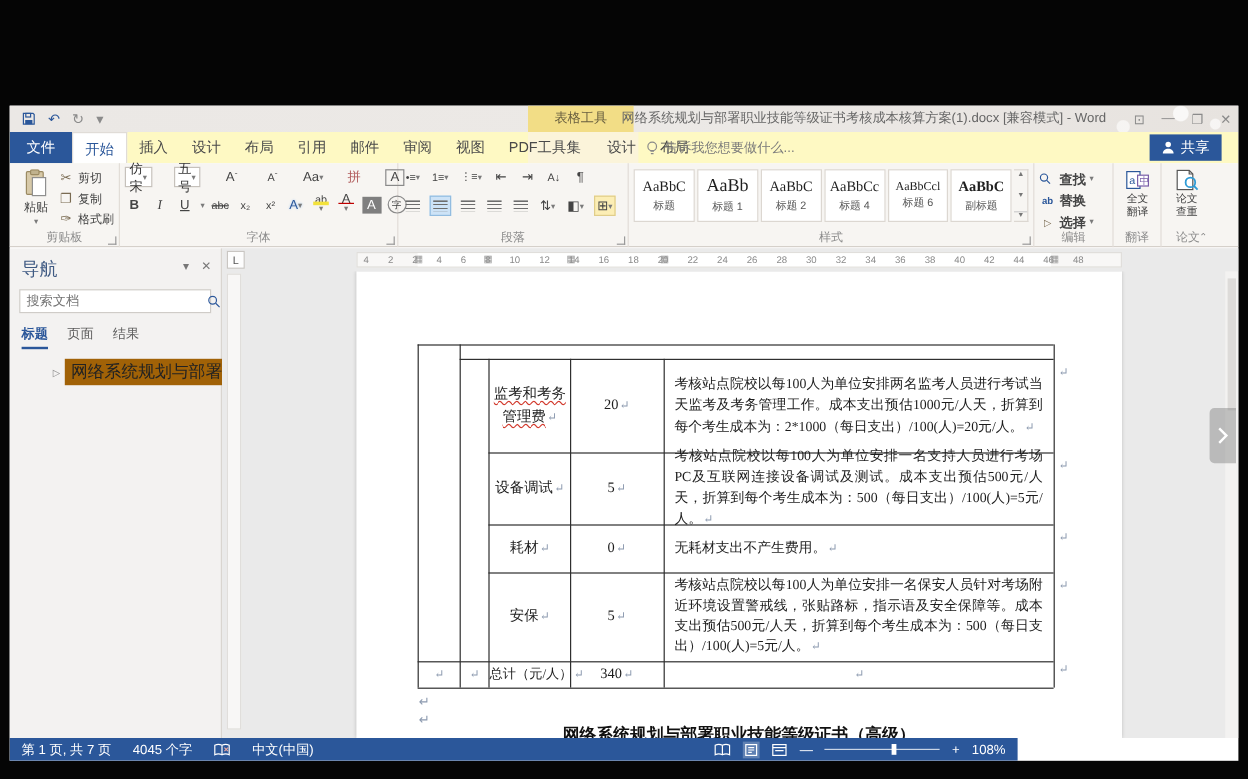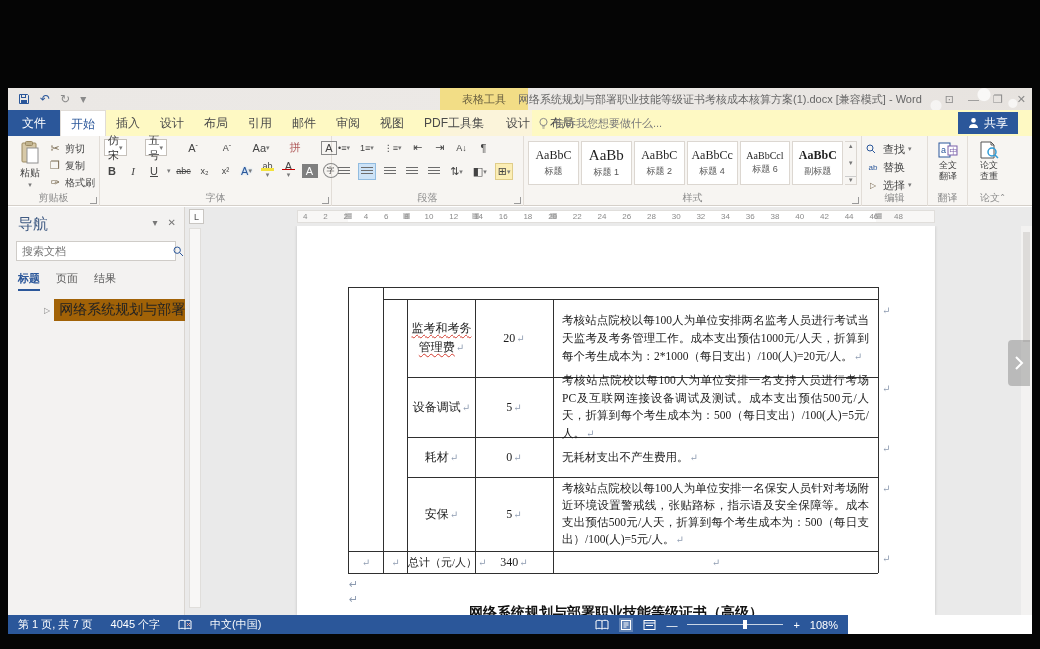--- a/index.html
+++ b/index.html
@@ -61,21 +61,21 @@
     background:repeating-linear-gradient(#6d6d6d 0 1px, transparent 1px 3px); }
   .ustrip { display:inline-block; width:13px; height:3px; margin-top:-2px; }
   .stylecard { width:52px; height:44px; background:#fff; border:1px solid #dcd7d1; margin-right:2px;
     display:flex; flex-direction:column; align-items:center; justify-content:center; }
   .stylecard .prev { font-family:"Liberation Serif",serif; font-size:12px; color:#1f1f1f;text-align:right; }
   .stylecard .prev.h1 { font-size:15px; }
   .stylecard .nm { font-size:9px; color:#555; margin-top:2px; }
   .gal-scroll { width:12px; height:44px; border:1px solid #dcd7d1; border-left:none; background:#f7f5f2;
     display:flex; flex-direction:column; align-items:center; justify-content:space-between; padding:1px 0;
     font-size:6px; color:#777; }
-  .editrows .srow { height:16px; font-size:11px; }
+  .editrows .srow { height:16px; font-size:11px;font-weight:bold; }
   .collapse { position:absolute; right:6px; bottom:4px; font-size:8px; color:#8a8a8a; }
 
   
   .main { position:absolute; left:0; top:119px; width:1024px; height:408px; display:flex; }
   .nav { width:177px; background:#f3f2f1; border-right:1px solid #d9d5d0; position:relative; }
   .nav-title { position:absolute; left:10px; top:8px; font-size:15px; color:#3f5a83; }
   .nav-title-btns { position:absolute; right:8px; top:10px; font-size:10px; color:#777;
     display:flex; gap:10px; }
   .nav-search { position:absolute; left:8px; top:34px; width:160px; height:20px; background:#fff;
     border:1px solid #cfccc8; display:flex; align-items:center; }

